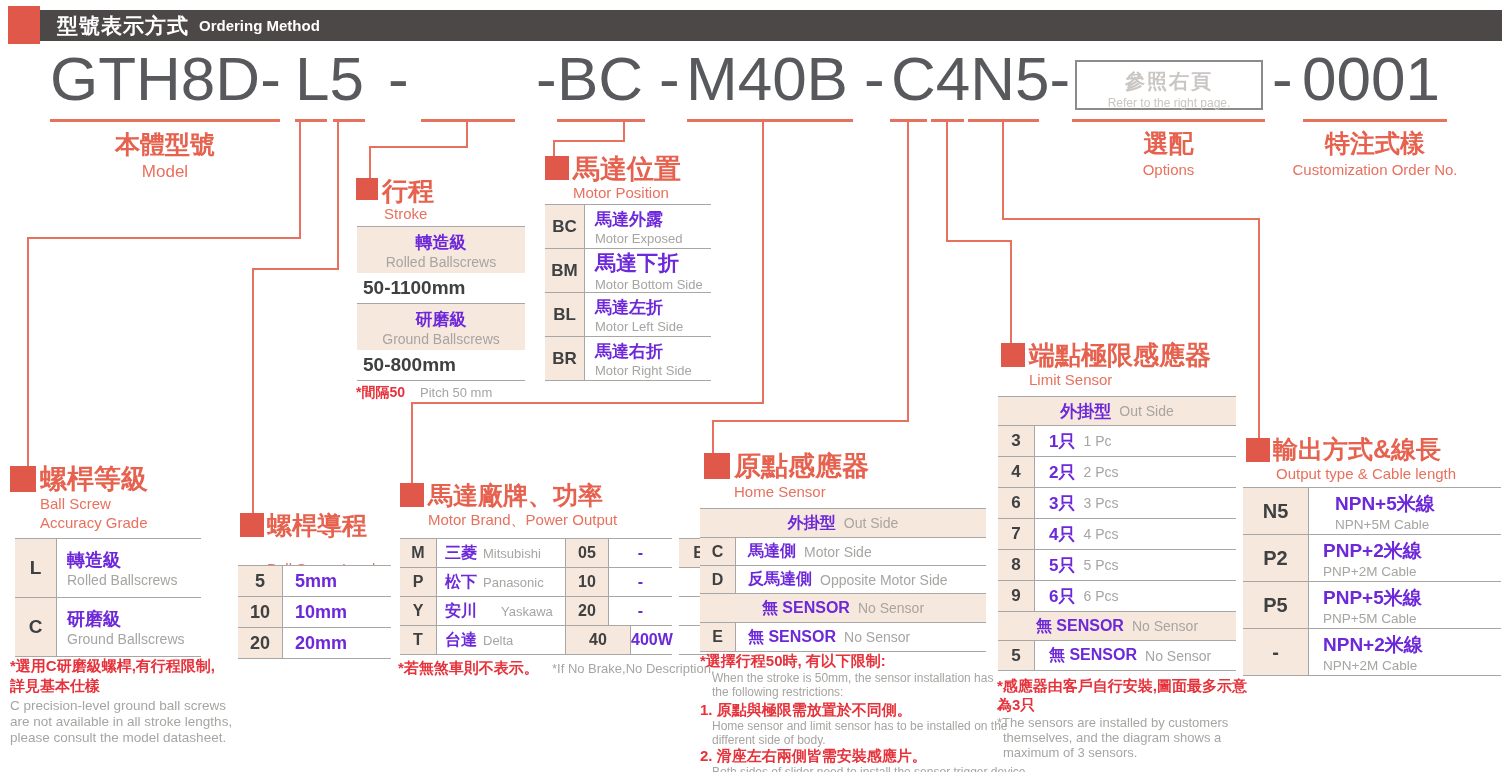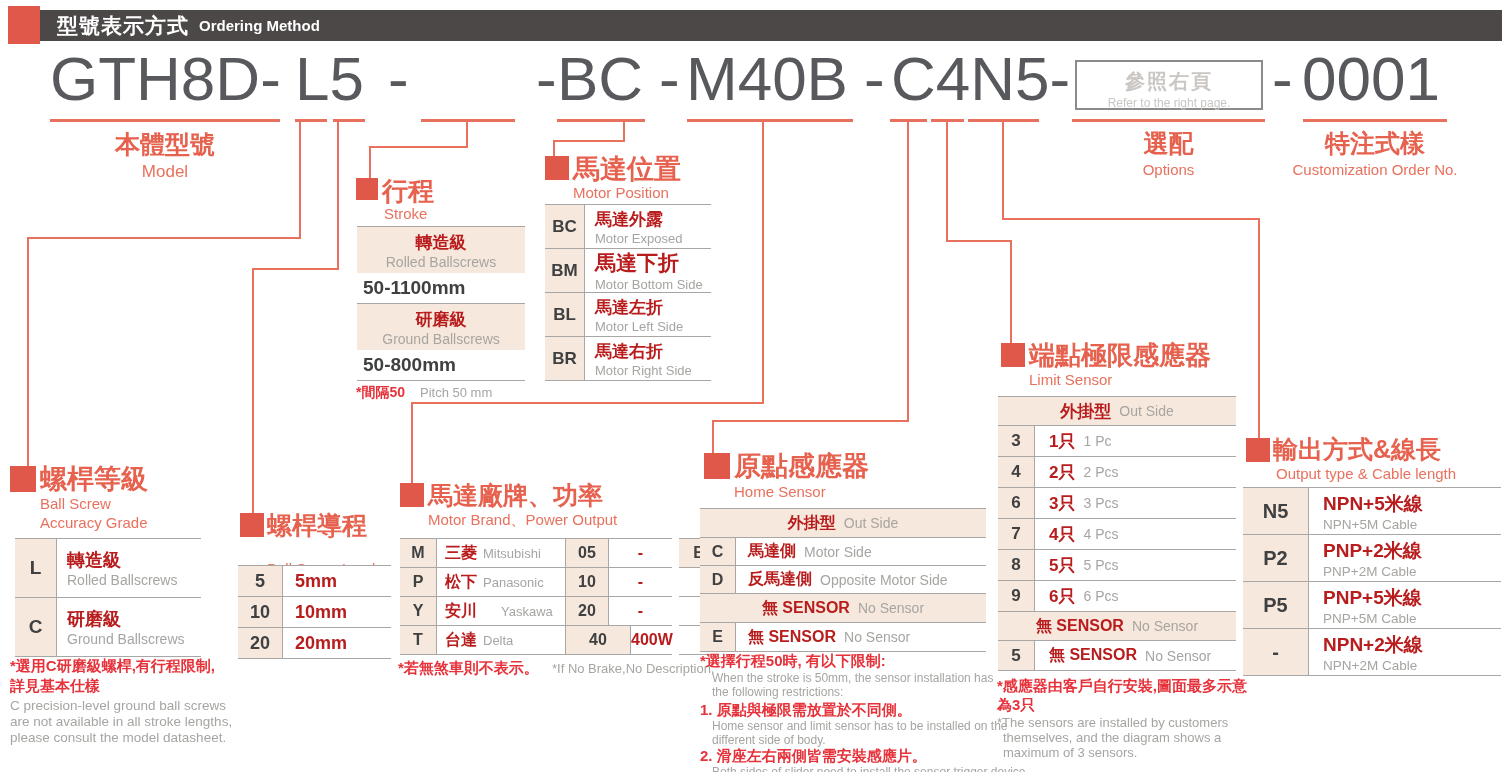--- a/index.html
+++ b/index.html
@@ -24,21 +24,21 @@
   .sec-zh{position:absolute;color:#e6614e;font-weight:600;white-space:nowrap;}
   .sec-en{position:absolute;color:#e8715e;white-space:nowrap;}
   .center{text-align:center;}
   
   .tbl{position:absolute;border-top:1px solid #a9a7a5;box-sizing:border-box;}
   .trow{display:flex;border-bottom:1px solid #a9a7a5;box-sizing:border-box;align-items:stretch;}
   .code{background:#f7e8dd;display:flex;align-items:center;justify-content:center;
         color:#3f4041;border-right:1px solid #a9a7a5;flex:none;box-sizing:border-box;font-weight:600;}
   .desc-st{flex:1;display:flex;flex-direction:column;justify-content:center;padding-left:10px;background:#fff;}
   .desc-in{flex:1;display:flex;align-items:baseline;gap:8px;padding-left:12px;background:#fff;align-items:center;}
-  .zh-ink{color:#b91c1c;font-weight:600;}
+  .zh-ink{color:#6d28d9;font-weight:600;}
   .en-mut{color:#a7a5a2;}
   .ghead{background:#f7e8dd;display:flex;align-items:center;justify-content:center;gap:8px;
          border-bottom:1px solid #a9a7a5;box-sizing:border-box;}
   
   .shead{background:#f7e8dd;display:flex;flex-direction:column;align-items:center;justify-content:center;}
   .sval{display:flex;align-items:center;border-bottom:1px solid #a9a7a5;padding-left:6px;
         color:#3f4041;font-weight:700;font-size:19px;box-sizing:border-box;}
   
   .fn-red{position:absolute;color:#e6323a;font-weight:700;white-space:nowrap;}
   .fn-gray{position:absolute;color:#a7a5a2;white-space:nowrap;}
@@ -416,21 +416,21 @@
     <div style="padding-left:6px;">themselves, and the diagram shows a</div>
     <div style="padding-left:6px;">maximum of 3 sensors.</div>
   </div>
 
   <div class="marker" style="left:1246px;top:438px;width:24px;height:24px;"></div>
   <div class="sec-zh" style="left:1273px;top:433px;font-size:25px;">輸出方式&amp;線長</div>
   <div class="sec-en" style="left:1276px;top:465px;font-size:15px;">Output type &amp; Cable length</div>
   <div class="tbl" style="left:1243px;top:487px;width:258px;">
     <div class="trow" style="height:47px;">
       <div class="code" style="width:66px;font-size:20px;">N5</div>
-      <div class="desc-st" style="padding-left:14px;">
+      <div class="desc-st" style="padding-left:26px;">
         <span class="zh-ink" style="font-size:19px;font-weight:700;">NPN+5米線</span>
         <span class="en-mut" style="font-size:13.5px;">NPN+5M Cable</span>
       </div>
     </div>
     <div class="trow" style="height:47px;">
       <div class="code" style="width:66px;font-size:20px;">P2</div>
       <div class="desc-st" style="padding-left:14px;">
         <span class="zh-ink" style="font-size:19px;font-weight:700;">PNP+2米線</span>
         <span class="en-mut" style="font-size:13.5px;">PNP+2M Cable</span>
       </div>

